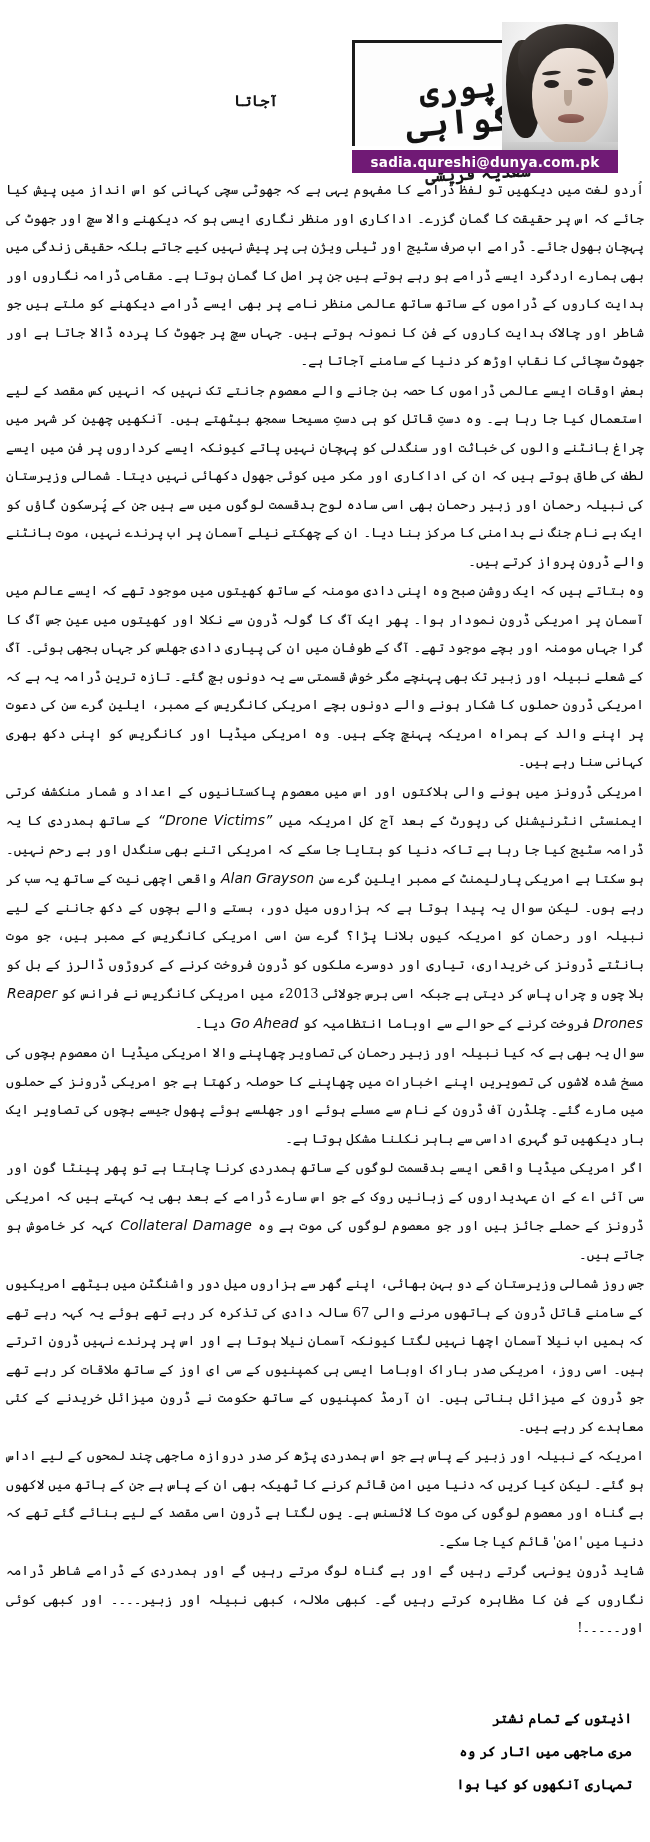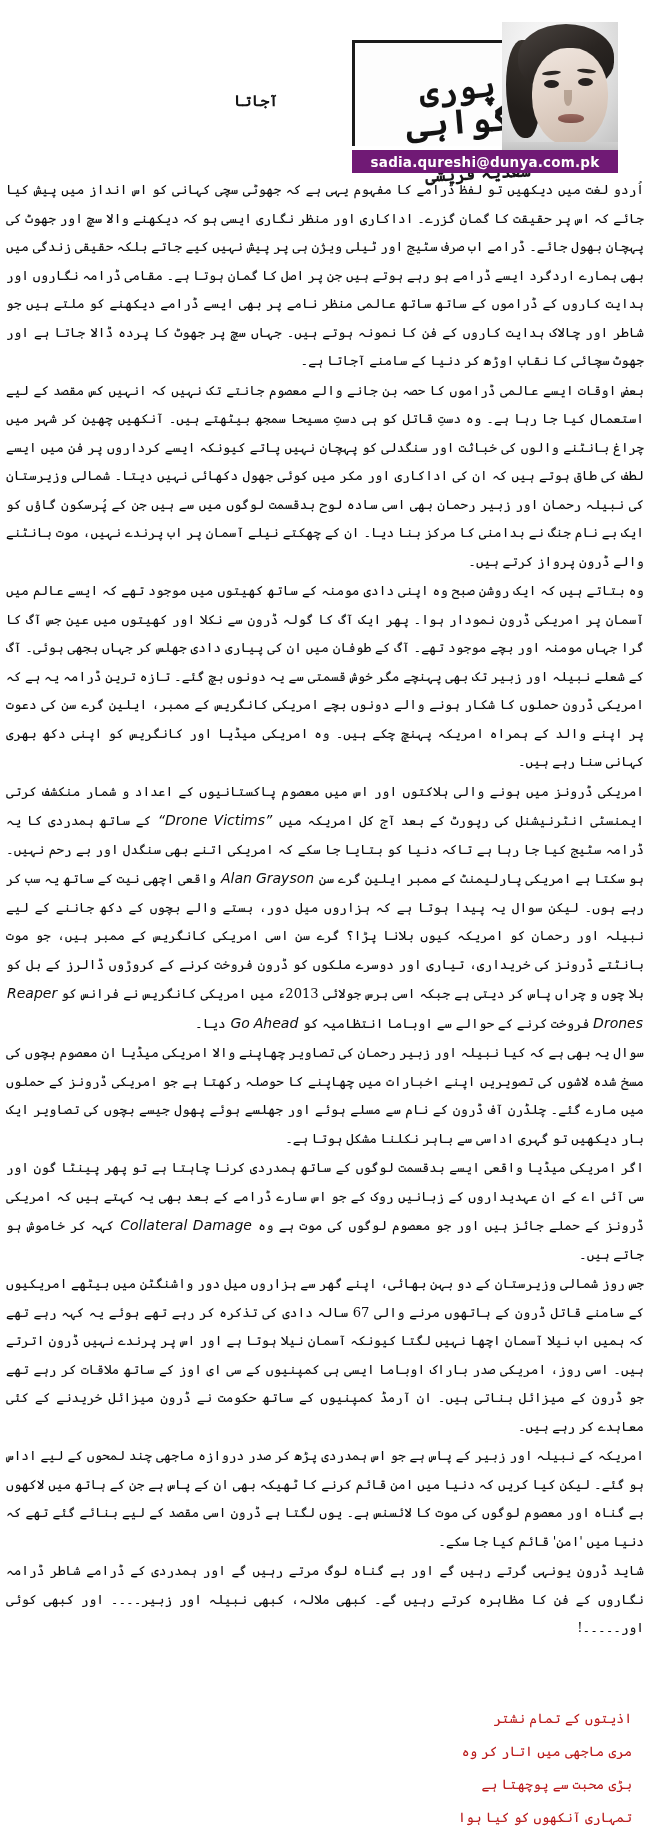--- a/index.html
+++ b/index.html
@@ -201,23 +201,24 @@
     position:absolute;
     top:1702px; left:6px;
     width:638px;
     direction:rtl;
     text-align:right;
   }
   .poem-line{
     font-family:"DejaVu Serif",serif;
     font-size:13.4px;
     line-height:33px;
-    color:#b91c1c;
+    color:#000000;
     padding-left:0;
     padding-right:12px;
+    font-weight:bold;
   }
 </style>
 </head>
 <body>
 
 <div class="masthead">
   <div class="masthead-frame">
     <div class="logo-word logo-line1">پوری</div>
     <div class="logo-word logo-line2">گواہی</div>
     <div class="logo-rule"></div>
@@ -253,15 +254,14 @@
     <div class="para"><span>سوال یہ بھی ہے کہ کیا نبیلہ اور زبیر رحمان کی تصاویر چھاپنے والا امریکی میڈیا ان معصوم بچوں کی مسخ شدہ لاشوں کی تصویریں اپنے اخبارات میں چھاپنے کا حوصلہ رکھتا ہے جو امریکی ڈرونز کے حملوں میں مارے گئے۔ چلڈرن آف ڈرون کے نام سے مسلے ہوئے اور جھلسے ہوئے پھول جیسے بچوں کی تصاویر ایک بار دیکھیں تو گہری اداسی سے باہر نکلنا مشکل ہوتا ہے۔</span></div>
     <div class="para"><span>اگر امریکی میڈیا واقعی ایسے بدقسمت لوگوں کے ساتھ ہمدردی کرنا چاہتا ہے تو پھر پینٹا گون اور سی آئی اے کے ان عہدیداروں کے زبانیں روک کے جو اس سارے ڈرامے کے بعد بھی یہ کہتے ہیں کہ امریکی ڈرونز کے حملے جائز ہیں اور جو معصوم لوگوں کی موت ہے وہ </span><span class="en">Collateral Damage</span><span> کہہ کر خاموش ہو جاتے ہیں۔</span></div>
     <div class="para"><span>جس روز شمالی وزیرستان کے دو بہن بھائی، اپنے گھر سے ہزاروں میل دور واشنگٹن میں بیٹھے امریکیوں کے سامنے قاتل ڈرون کے ہاتھوں مرنے والی 67 سالہ دادی کی تذکرہ کر رہے تھے ہوئے یہ کہہ رہے تھے کہ ہمیں اب نیلا آسمان اچھا نہیں لگتا کیونکہ آسمان نیلا ہوتا ہے اور اس پر پرندے نہیں ڈرون اترتے ہیں۔ اسی روز، امریکی صدر باراک اوباما ایسی ہی کمپنیوں کے سی ای اوز کے ساتھ ملاقات کر رہے تھے جو ڈرون کے میزائل بناتی ہیں۔ ان آرمڈ کمپنیوں کے ساتھ حکومت نے ڈرون میزائل خریدنے کے کئی معاہدے کر رہے ہیں۔</span></div>
     <div class="para"><span>امریکہ کے نبیلہ اور زبیر کے پاس ہے جو اس ہمدردی پڑھ کر صدر دروازہ ماجھی چند لمحوں کے لیے اداس ہو گئے۔ لیکن کیا کریں کہ دنیا میں امن قائم کرنے کا ٹھیکہ بھی ان کے پاس ہے جن کے ہاتھ میں لاکھوں بے گناہ اور معصوم لوگوں کی موت کا لائسنس ہے۔ یوں لگتا ہے ڈرون اسی مقصد کے لیے بنائے گئے تھے کہ دنیا میں 'امن' قائم کیا جا سکے۔</span></div>
     <div class="para"><span>شاید ڈرون یونہی گرتے رہیں گے اور بے گناہ لوگ مرتے رہیں گے اور ہمدردی کے ڈرامے شاطر ڈرامہ نگاروں کے فن کا مظاہرہ کرتے رہیں گے۔ کبھی ملالہ، کبھی نبیلہ اور زبیر۔۔۔۔ اور کبھی کوئی اور۔۔۔۔۔!</span></div>
   </div>
 
 <div class="poem">
     <div class="poem-line">اذیتوں کے تمام نشتر</div>
     <div class="poem-line">مری ماجھی میں اتار کر وہ</div>
-    <div class="poem-line">بڑی محبت سے پوچھتا ہے</div>
     <div class="poem-line">تمہاری آنکھوں کو کیا ہوا</div>
   </div>
 
 </body></html>

